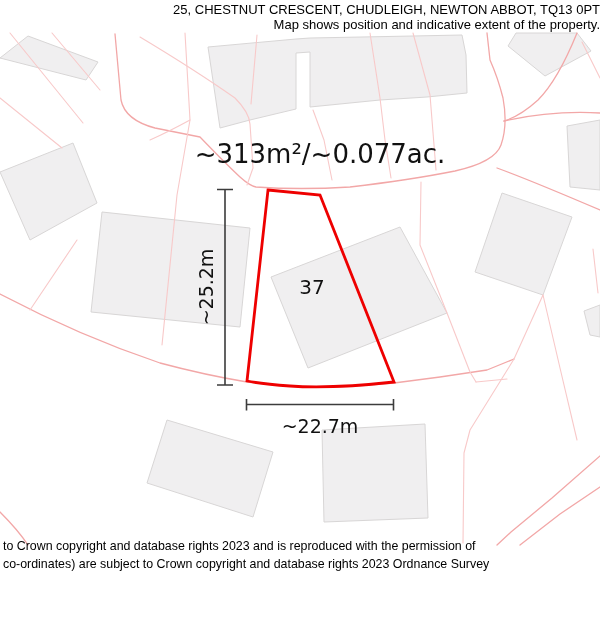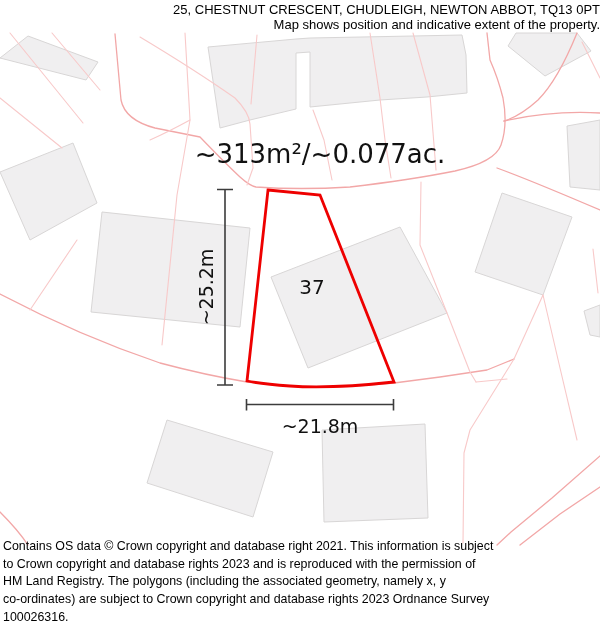--- a/index.html
+++ b/index.html
@@ -95,21 +95,18 @@
 
   <g>
     <path class="dim" d="M225 190 L225 385 M217 189.5 L233 189.5 M217 385 L233 385"></path>
     <path class="dim" d="M246 404.5 L394 404.5 M246.5 399 L246.5 410.5 M393.5 399 L393.5 410.5"></path>
   </g>
 </svg>
 
 <div class="abs maplabel area-label">~313m²/~0.077ac.</div>
 <div class="abs maplabel plot-num">37</div>
 <div class="abs maplabel vdim-label">~25.2m</div>
-<div class="abs maplabel hdim-label">~21.8m</div>
+<div class="abs maplabel hdim-label">~22.7m</div>
 
 <div class="abs footer">
-  <div>Contains OS data © Crown copyright and database right 2021. This information is subject</div>
   <div>to Crown copyright and database rights 2023 and is reproduced with the permission of</div>
-  <div>HM Land Registry. The polygons (including the associated geometry, namely x, y</div>
   <div>co-ordinates) are subject to Crown copyright and database rights 2023 Ordnance Survey</div>
-  <div>100026316.</div>
 </div>
 
 </body></html>

